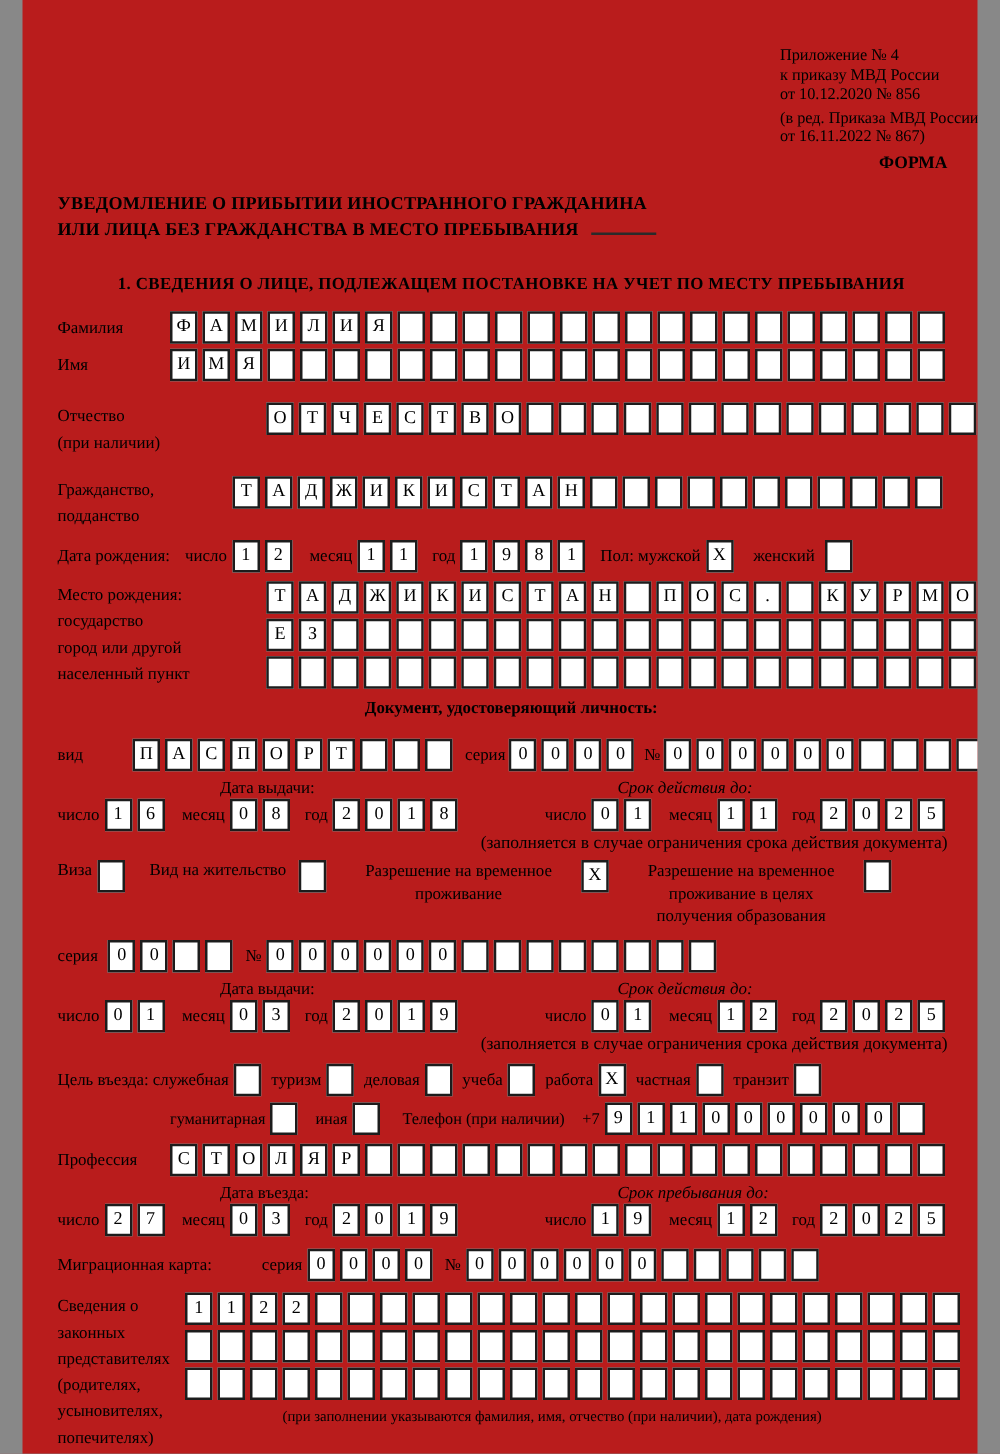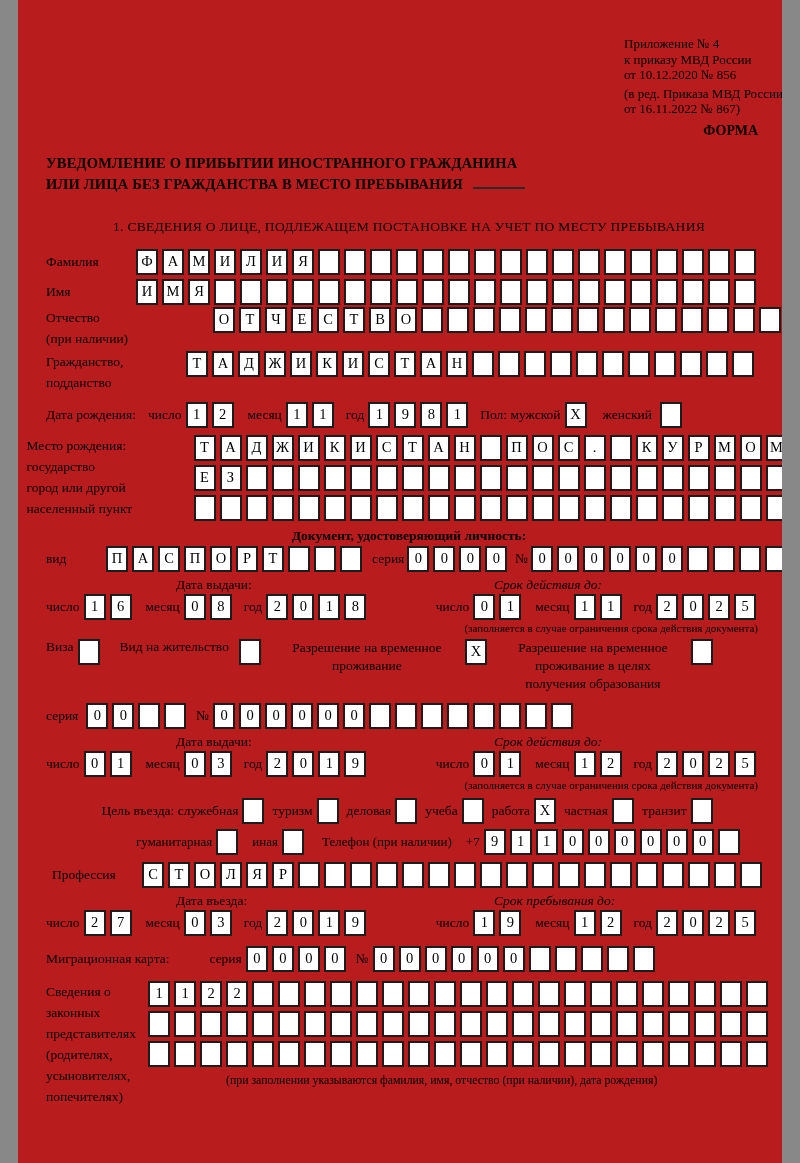--- a/index.html
+++ b/index.html
@@ -7,44 +7,44 @@
     width:764px;height:1163px;background:#b91c1c;color:#000;
     font-family:"Liberation Serif","DejaVu Serif",serif;
     box-sizing:border-box;padding:36px 10px 0 28px;
     position:relative;overflow:hidden;margin:0 auto;
   }
   .appendix{margin-left:578px;font-size:13px;line-height:15.5px;width:185px;}
   .amend{margin-top:3px;}
   .forma{text-align:right;font-weight:bold;font-size:14px;margin-top:6px;margin-right:14px;}
   .title{text-align:left;font-weight:bold;font-size:14.5px;line-height:21px;margin-top:14px;letter-spacing:.2px;}
   .blank{display:inline-block;width:52px;border-bottom:2px solid #2a2a2a;height:12px;margin-left:10px;}
-  .section{font-weight:normal;font-size:13.5px;margin-top:24px;text-align:center;letter-spacing:.3px;}
+  .section{font-weight:bold;font-size:13.5px;margin-top:24px;text-align:center;letter-spacing:.3px;}
   .r{display:flex;align-items:center;margin-top:4px;}
   .top{align-items:flex-start;}
   .lbl{font-size:13.5px;flex:none;white-space:nowrap;}
   .sm{font-size:13px;}
   .lblcol{flex:none;font-size:13.5px;line-height:21px;}
   .cells{display:flex;flex:none;}
   .cell{
     width:22px;height:26px;border:2px solid #1c1c1c;margin-right:4px;
     display:flex;align-items:center;justify-content:center;
     font-size:14.5px;box-sizing:border-box;flex:none;background:#fff;
   }
   .cellrows .cells{margin-bottom:4px;}
   .w60{width:60px;}.w90{width:90px;}.w102{width:102px;}.w140{width:140px;}.w167{width:167px;}
   .ml3{margin-left:3px;}.ml4{margin-left:4px;}.ml6{margin-left:6px;}.ml8{margin-left:8px;}
   .ml10{margin-left:10px;}.ml12{margin-left:12px;}.ml14{margin-left:14px;}.ml16{margin-left:16px;}.ml40{margin-left:40px;}.ml90{margin-left:90px;}
-  .mt2{margin-top:2px;}.mt3{margin-top:2px;}.mt5{margin-top:5px;}.mt7{margin-top:7px;justify-content:center;}
+  .mt2{margin-top:2px;}.mt3{margin-top:17px;}.mt5{margin-top:5px;}.mt7{margin-top:7px;}
   .mt9{margin-top:9px;}.mt10{margin-top:10px;}.mt14{margin-top:14px;}
   .center{text-align:center;font-weight:bold;font-size:13.5px;margin-top:3px;}
   .dlabels{position:relative;height:15px;margin-top:5px;font-size:13.5px;}
   .dl1{position:absolute;left:130px;top:0;}
   .dl2{position:absolute;left:448px;top:0;font-style:italic;}
   .dright{margin-left:auto;margin-right:12px;display:flex;align-items:center;}
-  .note{text-align:right;font-size:11px;margin-top:2px;margin-right:14px;}
+  .note{text-align:right;font-size:14px;margin-top:2px;margin-right:14px;}
   .para{font-size:13.5px;line-height:19px;margin-top:7px;}
   .opt{flex:none;width:180px;text-align:center;font-size:13.5px;line-height:18px;}
   .repnote{font-size:11.8px;margin-top:6px;margin-left:78px;white-space:nowrap;}
 </style>
 </head>
 <body>
 
 <div class="page">
 
   <div class="appendix">

